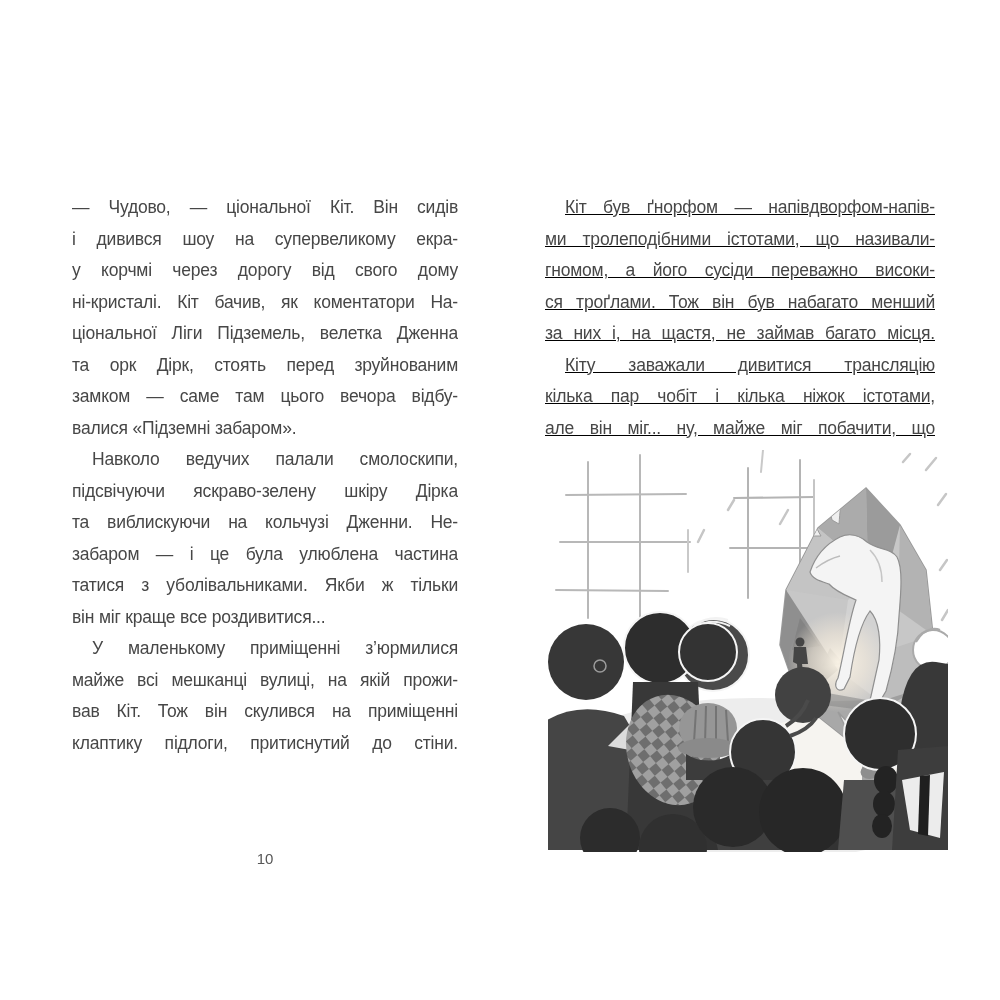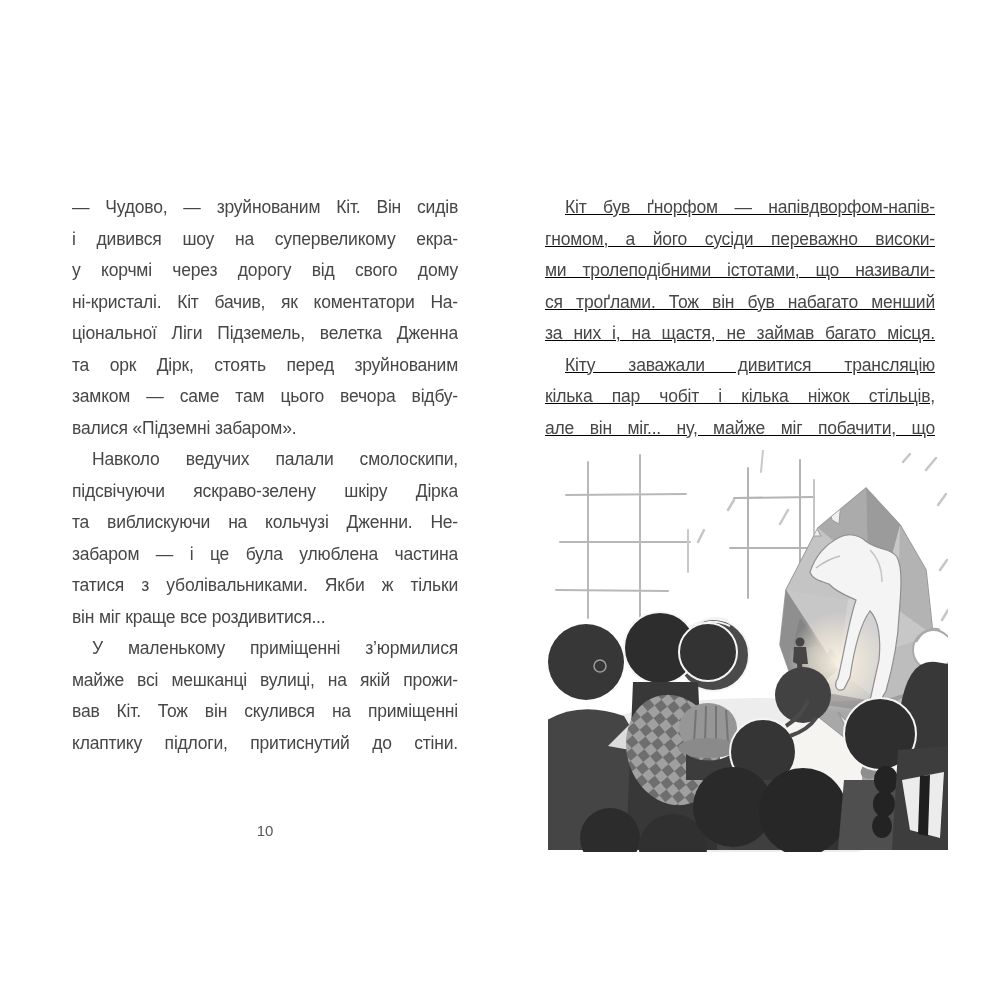--- a/index.html
+++ b/index.html
@@ -6,32 +6,32 @@
   .spread{position:relative;width:1000px;height:1000px;background:#ffffff;overflow:hidden;
           font-family:"Liberation Sans","DejaVu Sans",sans-serif;}
   .col{position:absolute;top:192px;}
   .col-left{left:72px;width:386px;}
   .col-right{left:545px;width:390px;text-decoration:underline;}
   .line{height:31.5px;line-height:31.5px;font-size:17.5px;letter-spacing:-0.2px;color:#474747;
         text-align:justify;text-align-last:justify;text-justify:inter-word;
         white-space:normal;overflow:hidden;}
   .line.end{text-align-last:left;}
   .line.indent{padding-left:20px;}
-  .pagenum{position:absolute;left:72px;top:822px;width:386px;text-align:center;
+  .pagenum{position:absolute;left:72px;top:850px;width:386px;text-align:center;
            font-size:15px;color:#575757;}
   .illo{position:absolute;left:548px;top:450px;width:400px;height:402px;}
   .illo svg{display:block;overflow:hidden;}
 </style>
 </head>
 <body>
 
 <div class="spread">
 
   <div class="col col-left">
-    <div class="line">— Чудово, — зруйнованим Кіт. Він сидів</div>
+    <div class="line">— Чудово, — ціональної Кіт. Він сидів</div>
     <div class="line">і дивився шоу на супервеликому екра-</div>
     <div class="line">у корчмі через дорогу від свого дому</div>
     <div class="line">ні-кристалі. Кіт бачив, як коментатори На-</div>
     <div class="line">ціональної Ліги Підземель, велетка Дженна</div>
     <div class="line">та орк Дірк, стоять перед зруйнованим</div>
     <div class="line">замком — саме там цього вечора відбу-</div>
     <div class="line end">валися «Підземні забаром».</div>
     <div class="line indent">Навколо ведучих палали смолоскипи,</div>
     <div class="line">підсвічуючи яскраво-зелену шкіру Дірка</div>
     <div class="line">та виблискуючи на кольчузі Дженни. Не-</div>
@@ -41,26 +41,26 @@
     <div class="line indent">У маленькому приміщенні з’юрмилися</div>
     <div class="line">майже всі мешканці вулиці, на якій прожи-</div>
     <div class="line">вав Кіт. Тож він скулився на приміщенні</div>
     <div class="line">клаптику підлоги, притиснутий до стіни.</div>
   </div>
 
   <div class="pagenum">10</div>
 
   <div class="col col-right">
     <div class="line indent">Кіт був ґнорфом — напівдворфом-напів-</div>
+    <div class="line">ми тролеподібними істотами, що назива­ли-</div>
     <div class="line">гномом, а його сусіди переважно високи-</div>
-    <div class="line">ми тролеподібними істотами, що назива­ли-</div>
     <div class="line">ся троґлами. Тож він був набагато менший</div>
     <div class="line">за них і, на щастя, не займав багато місця.</div>
     <div class="line indent">Кіту заважали дивитися трансляцію</div>
-    <div class="line">кілька пар чобіт і кілька ніжок стільців,</div>
+    <div class="line">кілька пар чобіт і кілька ніжок істотами,</div>
     <div class="line">але він міг... ну, майже міг побачити, що</div>
   </div>
 
   <div class="illo" title="crowd-of-silhouettes-watching-dragon-inside-giant-crystal-on-goblet-stand">
     <svg width="400" height="402" viewBox="0 0 400 402" xmlns="http://www.w3.org/2000/svg">
       <defs>
         <radialGradient id="glow" cx="50%" cy="50%" r="50%">
           <stop offset="0%" stop-color="#fdf6e8" stop-opacity="0.95"></stop>
           <stop offset="55%" stop-color="#f2e9da" stop-opacity="0.6"></stop>
           <stop offset="100%" stop-color="#f2e9da" stop-opacity="0"></stop>

